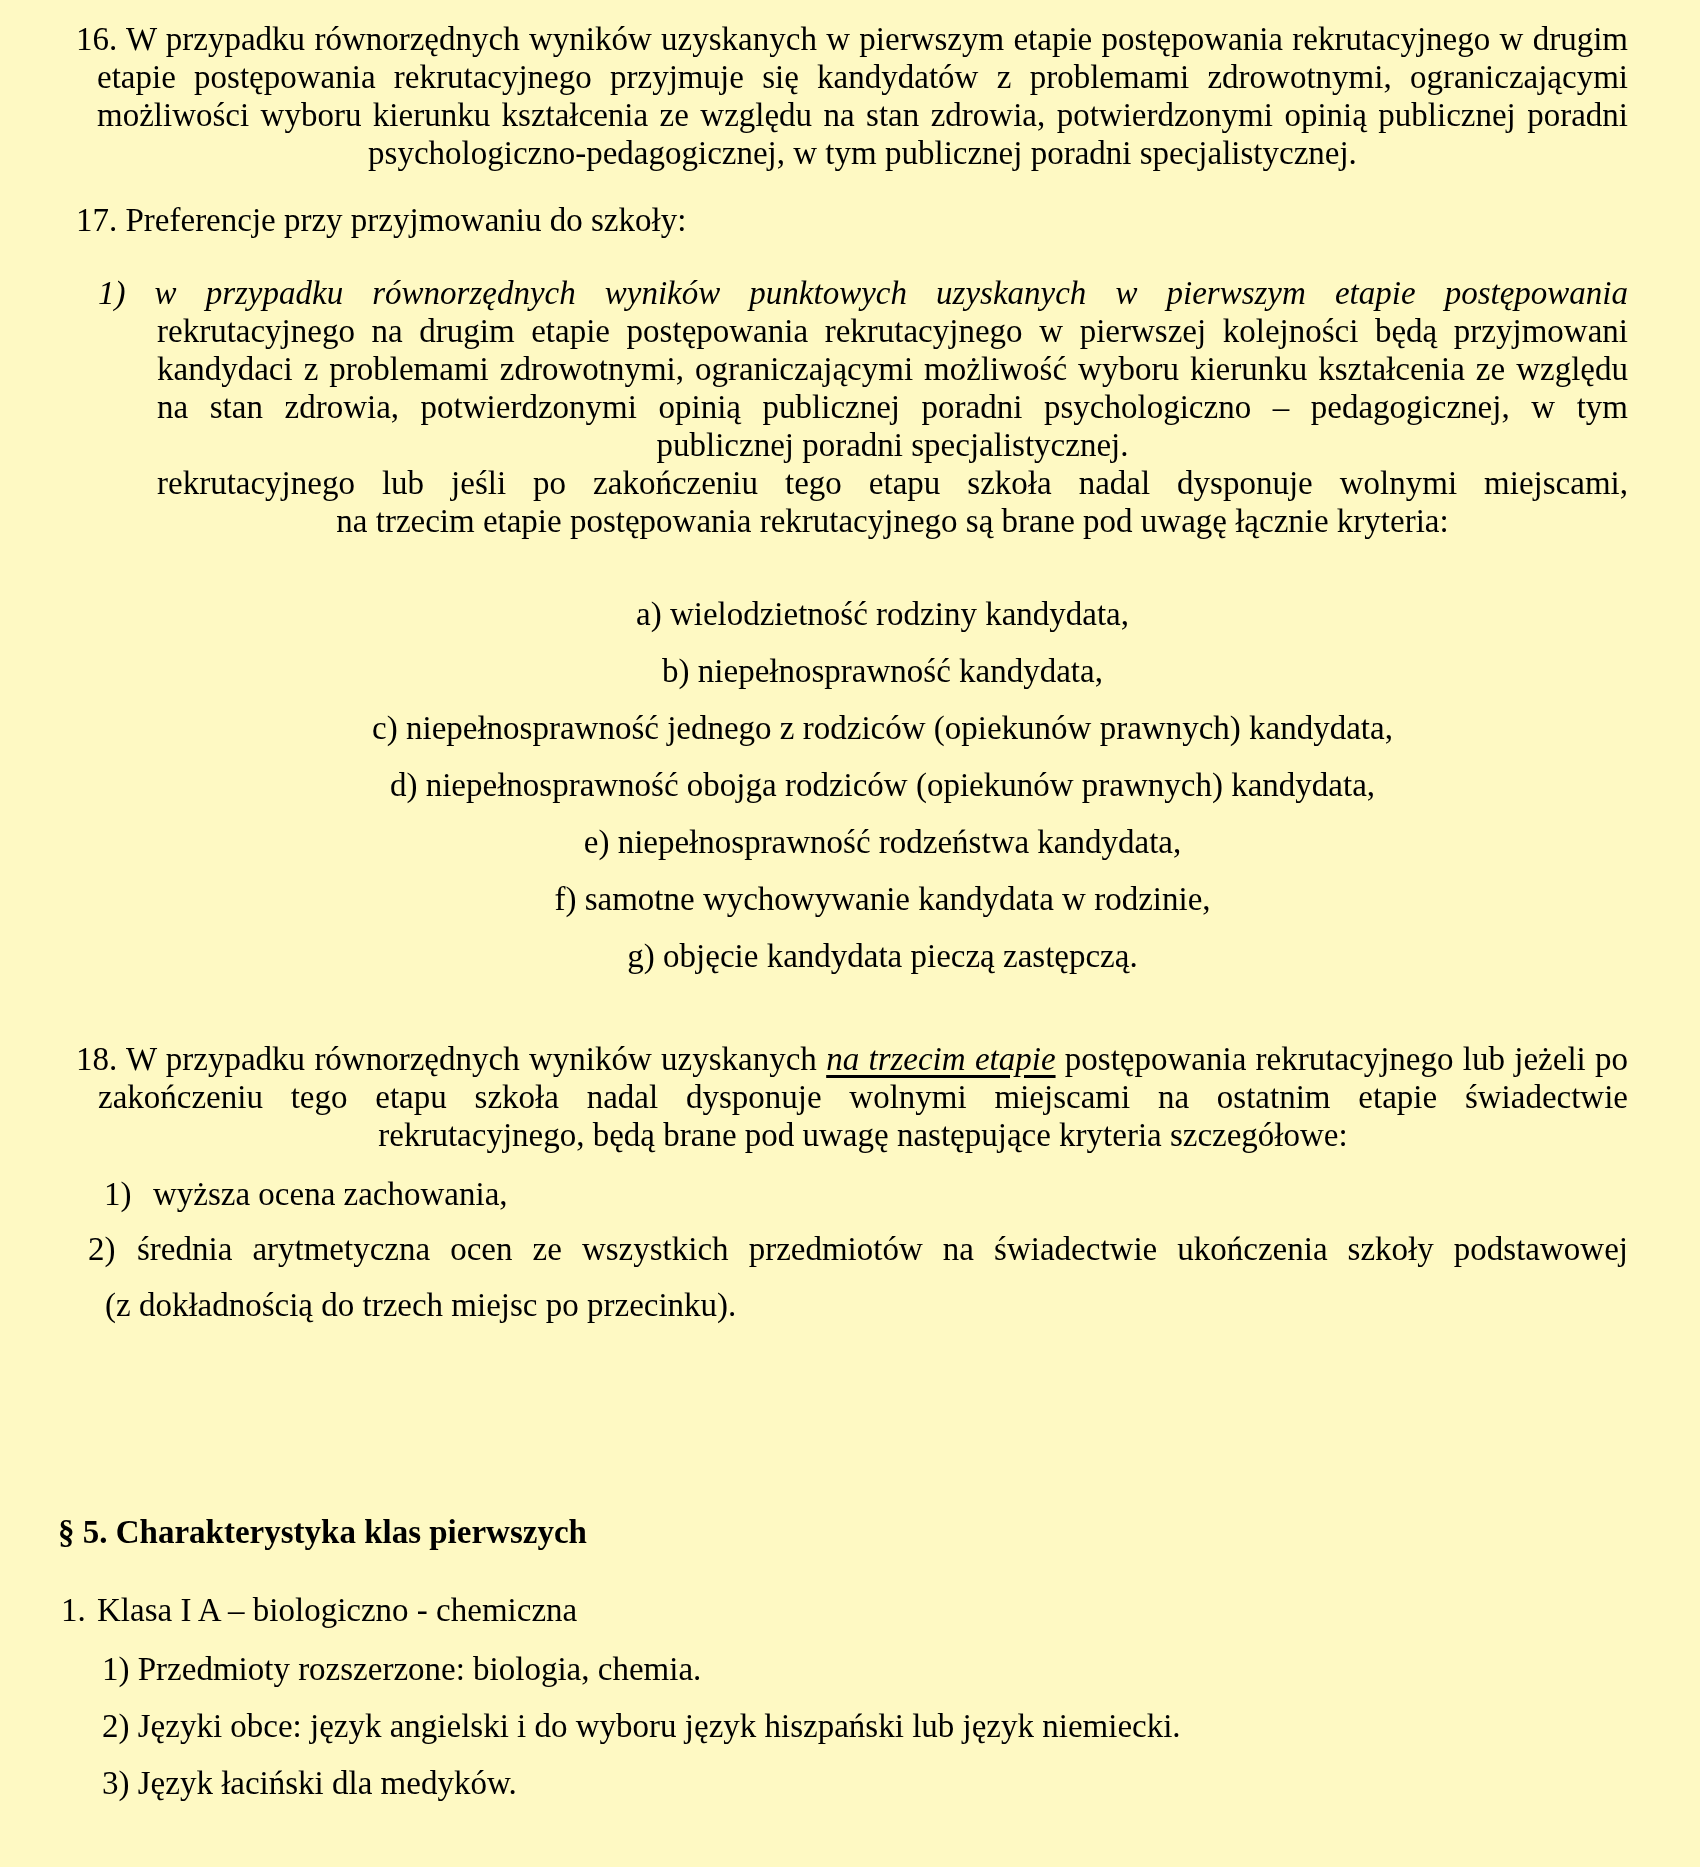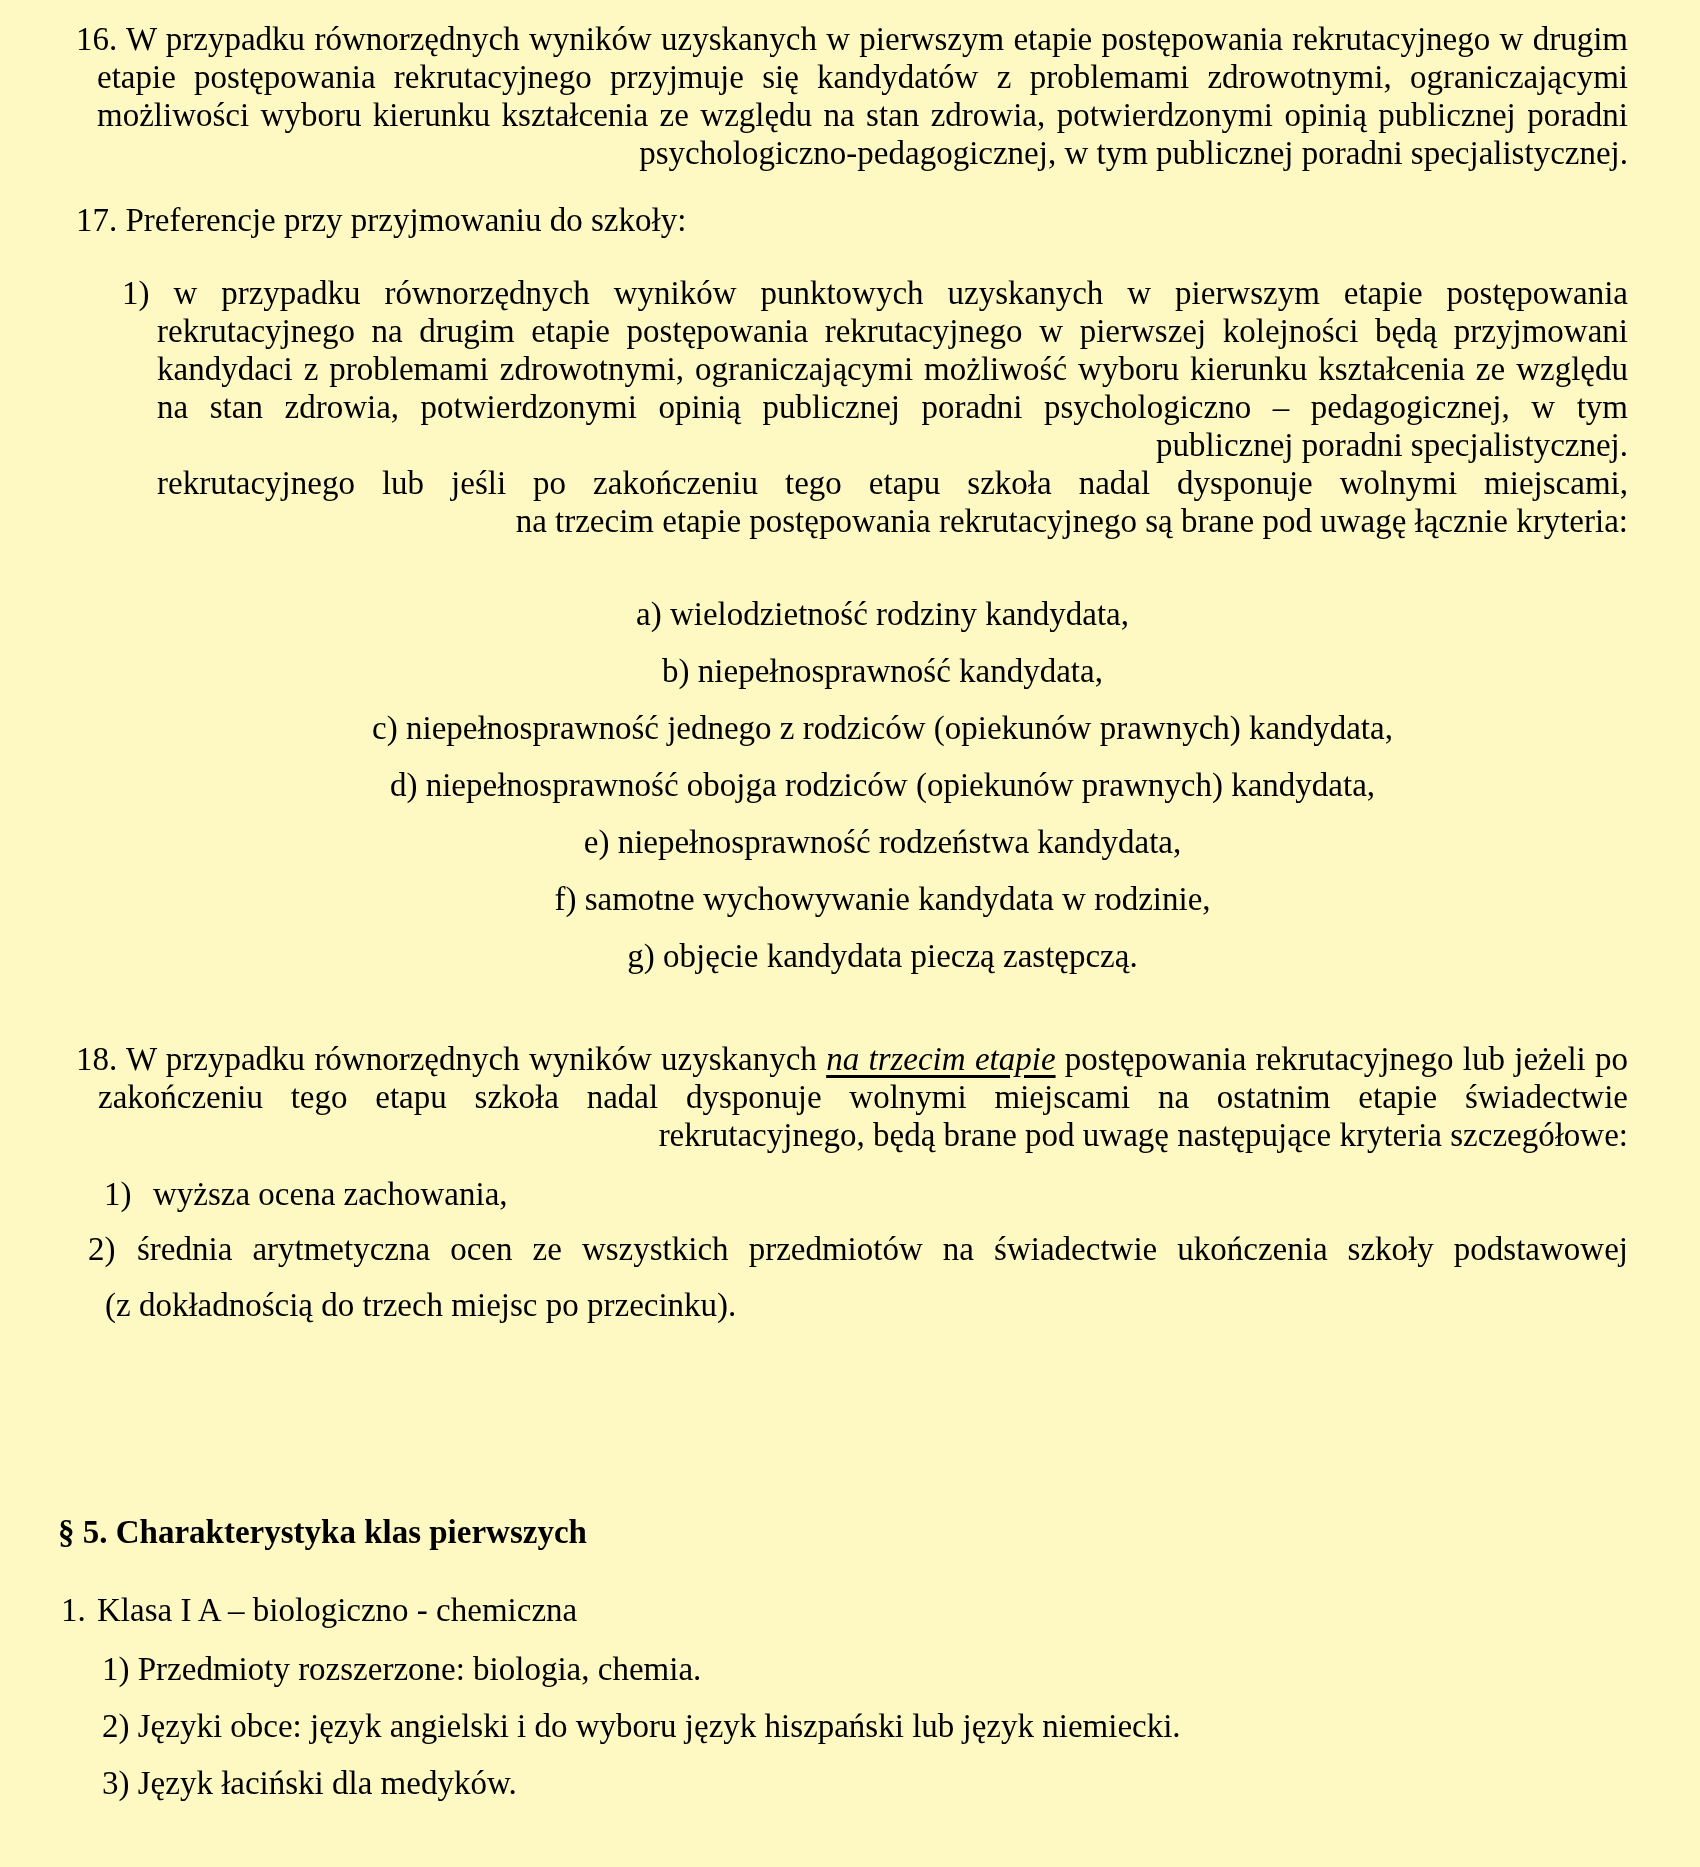--- a/index.html
+++ b/index.html
@@ -7,25 +7,25 @@
     position:relative;
     width:1700px;height:1867px;
     background:#fef9c3;color:#000000;
     font-family:"Liberation Serif","DejaVu Serif",serif;
     font-size:33px;
     overflow:hidden;
   }
   .content{padding:20px 72px 0 76px;}
   .ln{line-height:38px;height:38px;}
   .jl{text-align:justify;text-align-last:justify;text-justify:inter-word;}
-  .last{text-align:right;}
+  .last{text-align:center;}
 
   
   .i16-cont{margin-left:21px;}
-  .s17-first{margin-left:46px;}
+  .s17-first{margin-left:22px;font-style:italic;}
   .s17-cont{margin-left:81px;}
   .i18-cont{margin-left:22px;}
 
   
   #h17{margin-top:29px;}
   #b17s1{margin-top:35px;}
   #crits{margin-top:55px;}
   .crit{margin-left:61px;line-height:38px;height:38px;text-align:center;}
   .crit + .crit{margin-top:19px;}
   #b18{margin-top:65px;}

